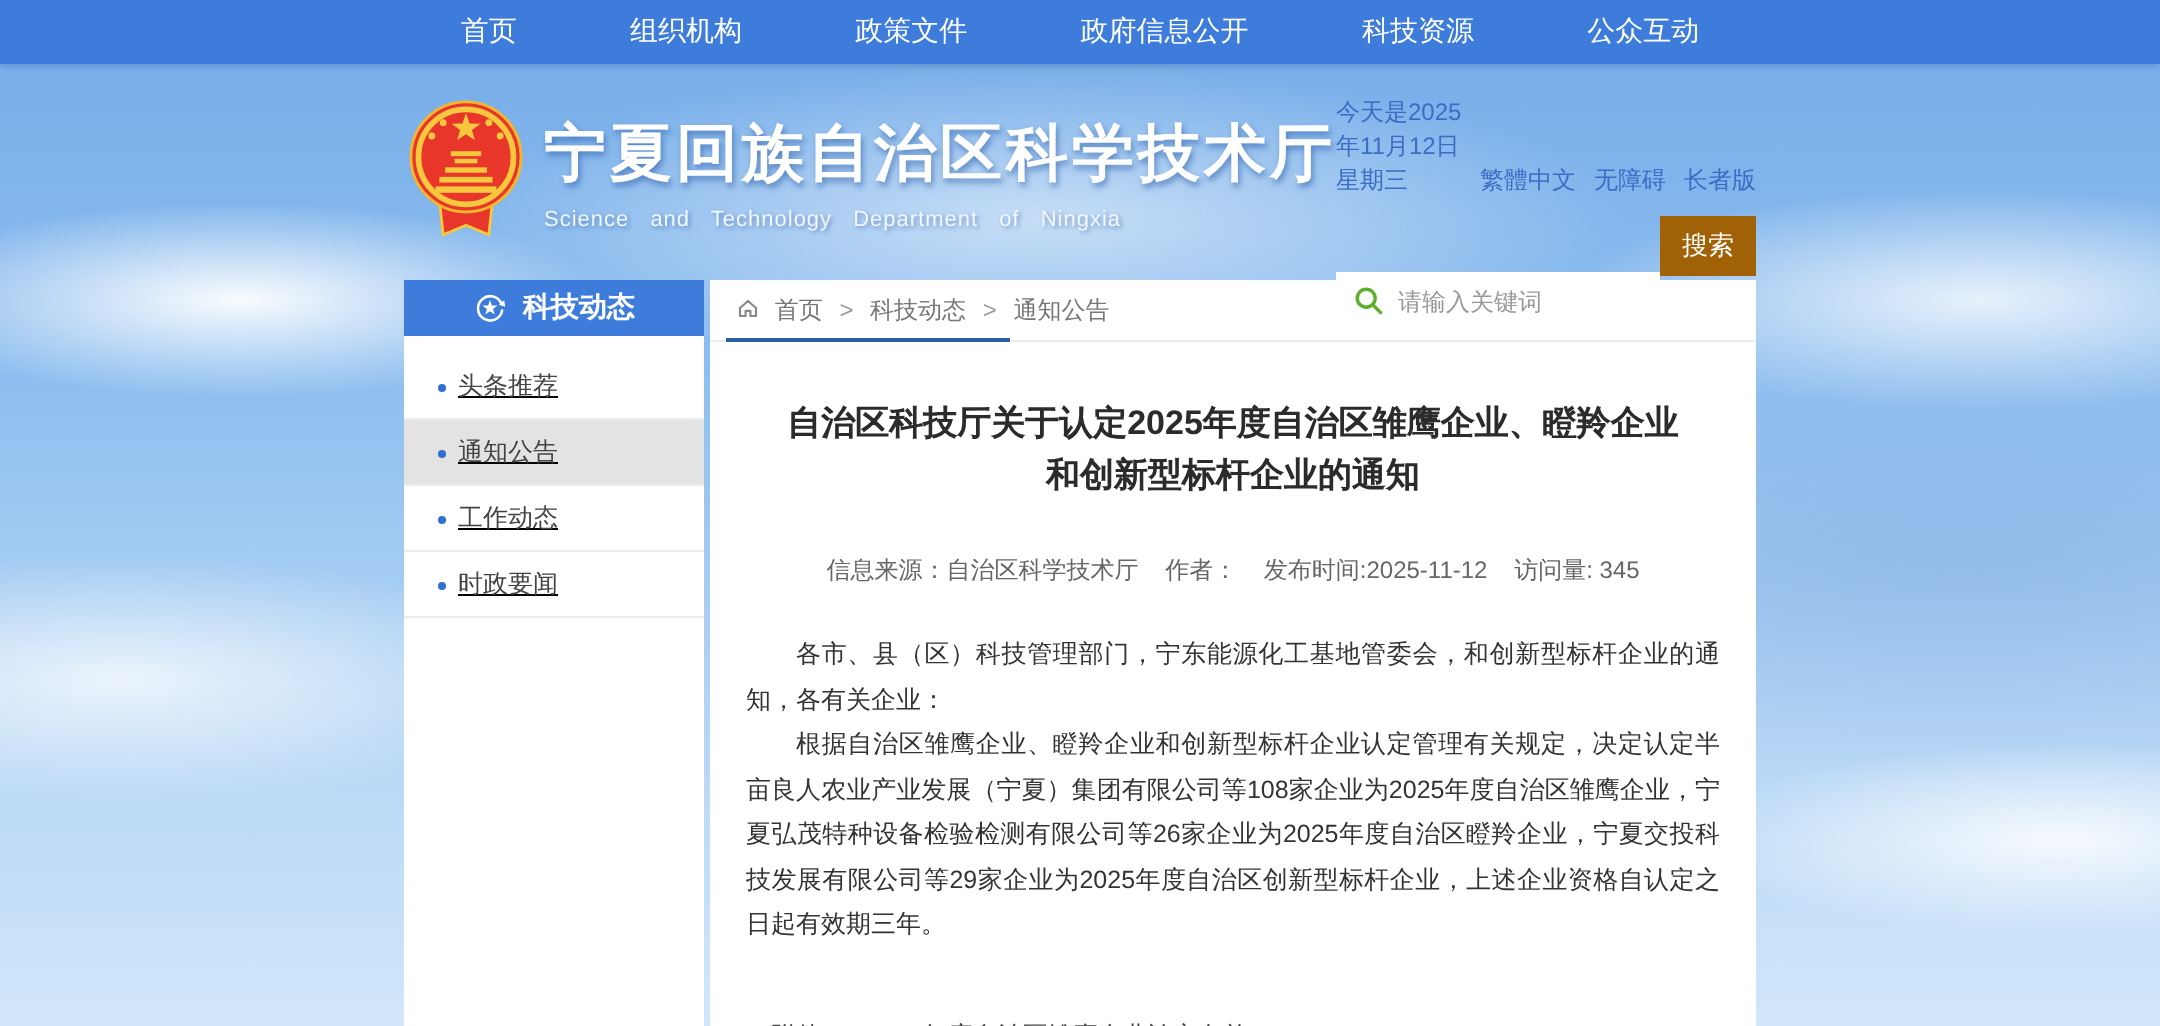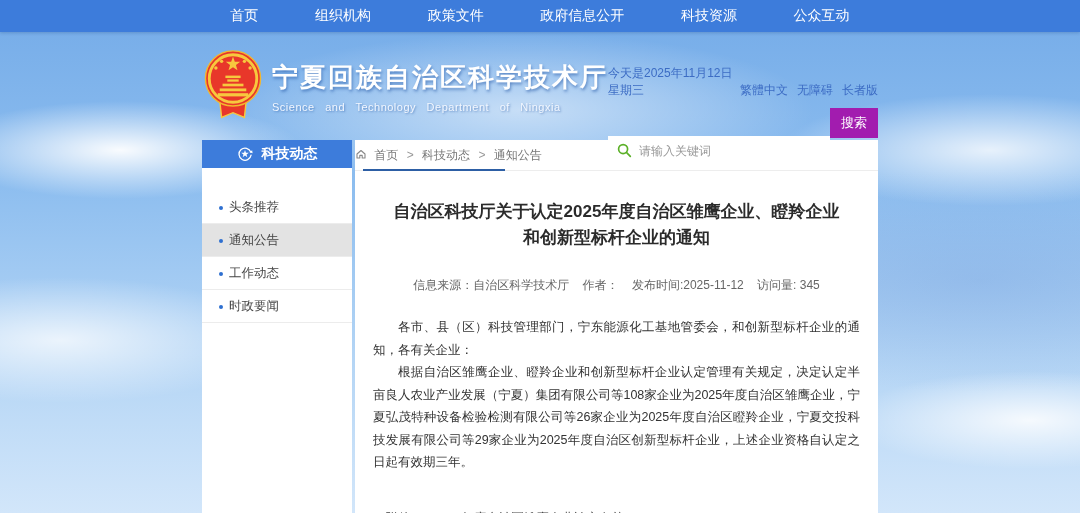--- a/index.html
+++ b/index.html
@@ -23,54 +23,54 @@
   
   .topnav { height:32px; background:#3d7cdb; box-shadow:0 1px 3px rgba(20,60,120,.25); }
   .topnav .container { display:flex; height:32px; align-items:center; justify-content:space-around; }
   .topnav a { color:#fff; font-size:14px; text-decoration:none; white-space:nowrap; cursor:pointer; }
 
   
   .banner { height:108px; }
   .banner .container { display:flex; justify-content:space-between; align-items:center; height:108px; }
   .brand { display:flex; align-items:center; gap:8px; }
   .emblem { width:62px; height:76px; flex:0 0 auto; margin-top:2px; }
-  .brand-text .cn { color:#fff; font-size:26px; font-weight:bold; letter-spacing:2px;
+  .brand-text .cn { color:#fff; font-size:31px; font-weight:bold; letter-spacing:2px;
       text-shadow:1px 2px 3px rgba(30,80,160,.55); white-space:nowrap; }
   .brand-text .en { color:#f2f7ff; font-size:11px; letter-spacing:.5px; word-spacing:7px;
       margin-top:6px; text-shadow:1px 1px 2px rgba(30,80,160,.5); white-space:nowrap; }
   .h-right { width:282px; }
   .h-links { display:flex; justify-content:space-between; align-items:flex-end;
       font-size:12px; color:#3c6cc4; }
   .h-links .lang { display:flex; gap:9px; }
   .h-links a { color:#3c6cc4; text-decoration:none; cursor:pointer; white-space:nowrap;margin-top:48px; }
   .searchbar { margin-top:9px; height:30px; display:flex; }
   .search-box { position:relative; flex:1;margin-top:28px; }
   .search-box input { width:100%; height:30px; border:none; outline:none; background:#fff;
       padding:0 8px 0 31px; font-size:12px; color:#333;
       font-family:"Liberation Sans","DejaVu Sans",sans-serif; }
   .search-box input::placeholder { color:#999; }
   .search-box .mag { position:absolute; left:9px; top:7px; }
-  .search-btn { width:48px; height:30px; border:none; background:#a21caf; color:#fff;
+  .search-btn { width:48px; height:30px; border:none; background:#a16207; color:#fff;
       font-size:13px; cursor:pointer; font-family:"Liberation Sans","DejaVu Sans",sans-serif; }
 
   
   .content { display:flex; gap:3px; min-height:373px; align-items:stretch; }
 
   .sidebar { width:150px; background:#fff; flex:0 0 auto; }
   .side-head { height:28px; background:#3d7cdb; display:flex; align-items:center;
       justify-content:center; gap:9px; color:#fff; font-size:14px; font-weight:bold; }
-  .side-menu { list-style:none; padding-top:23px; }
+  .side-menu { list-style:none; padding-top:9px;text-decoration:underline; }
   .side-menu li { position:relative; height:33px; line-height:33px; padding-left:27px;
       font-size:12.5px; color:#444; border-bottom:1px solid #ececec; cursor:pointer; }
   .side-menu li.active { background:#e3e3e3; }
   .side-menu .dot { position:absolute; left:17px; top:15px; width:4px; height:4px;
       border-radius:50%; background:#2e6fd0; }
 
   .main { flex:1; background:#fff; display:flex; flex-direction:column; }
-  .crumbs { position:relative; height:31px; line-height:31px; 
+  .crumbs { position:relative; height:31px; line-height:31px; padding-left:13px;
       font-size:12px; color:#777; border-bottom:1px solid #ededed; }
   .crumbs a { color:#777; text-decoration:none; cursor:pointer; }
   .crumbs .sep { margin:0 5px; color:#999; }
   .crumbs .blue-bar { position:absolute; left:8px; bottom:-1px; width:142px; height:2px;
       background:#2d5fa5; }
   .crumbs svg { vertical-align:-1px; margin-right:4px; }
 
   .article { padding:0 18px 20px; }
   .a-title { margin-top:28px; text-align:center; font-size:17px; font-weight:bold;
       color:#2b2b2b; line-height:26px; }

